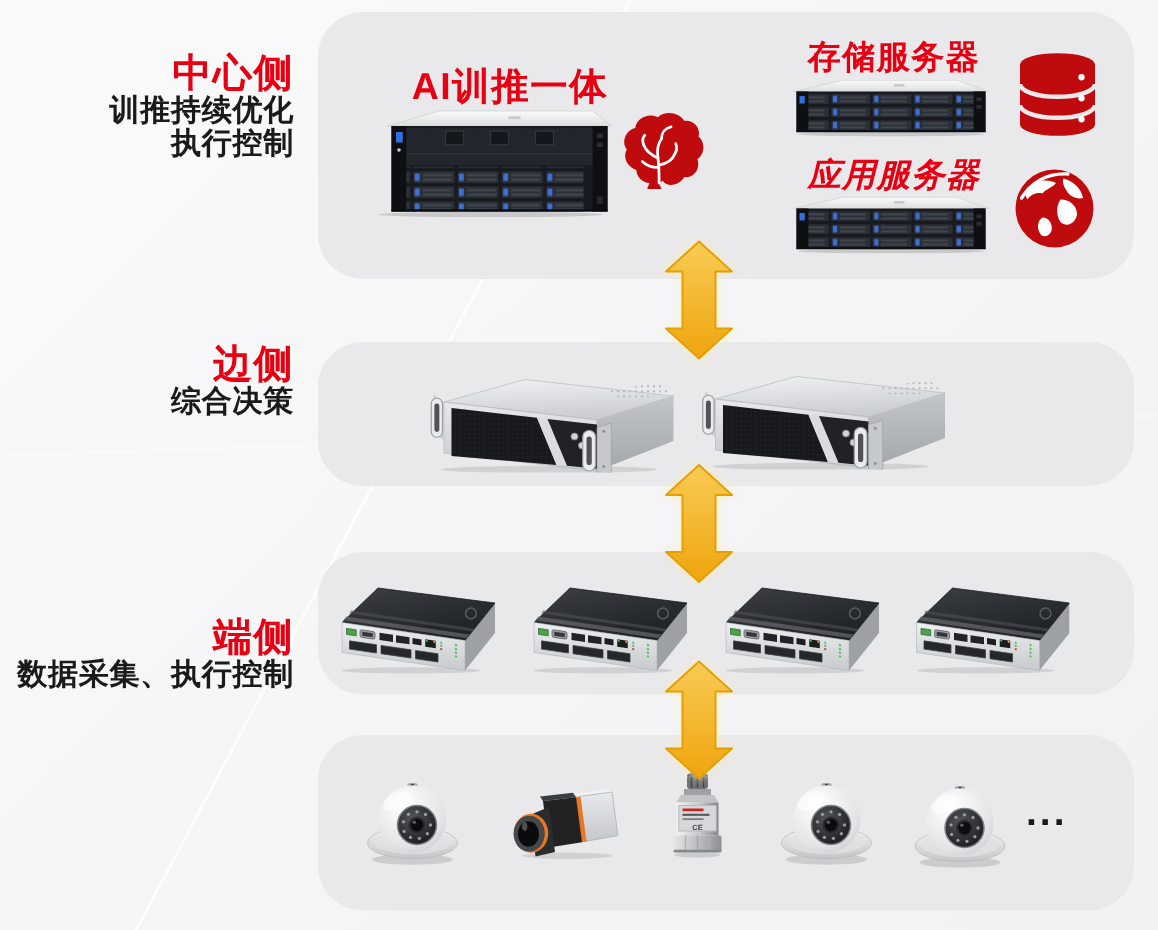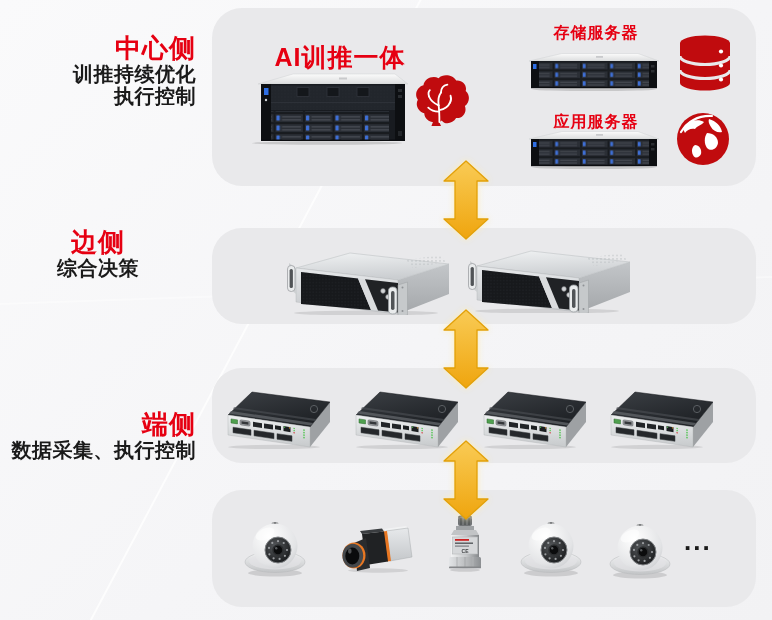--- a/index.html
+++ b/index.html
@@ -15,27 +15,27 @@
   .panel{position:absolute;left:212px;width:544px;background:#e9e9eb;border-radius:30px;z-index:1;}
   #panel-center{top:8px;height:178px;}
   #panel-edge{top:228px;height:96px;}
   #panel-terminal{top:368px;height:95px;}
   #panel-sensor{top:490px;height:117px;}
 
   .side-label{position:absolute;left:0;width:196px;text-align:right;z-index:2;}
   .side-title{font-size:26px;font-weight:bold;color:#e60012;line-height:28px;letter-spacing:1px;font-family:Liberation Serif, serif;}
   .side-desc{font-size:20px;font-weight:bold;color:#1a1a1a;line-height:22px;letter-spacing:.5px;}
   #label-center{top:35px;}
-  #label-edge{top:229px;text-align:center;}
+  #label-edge{top:229px;}
   #label-terminal{top:384px;margin-top:27px;}
 
-  .red-label{position:absolute;font-size:16px;font-weight:bold;color:#e60012;text-align:center;z-index:2;letter-spacing:1px;}
+  .red-label{position:absolute;font-size:22px;font-weight:bold;color:#e60012;text-align:center;z-index:2;letter-spacing:1px;}
   #ai-label{left:250px;top:41px;width:180px;font-size:25px;}
   #storage-label{left:512px;top:23px;width:168px;}
-  #app-label{left:512px;top:112px;width:168px;}
+  #app-label{left:512px;top:102px;width:168px;font-style:italic;}
 
   .device{position:absolute;z-index:2;}
   .device svg{display:block;width:100%;height:100%;}
   #ai-server{left:245px;top:73px;width:164px;height:72px;}
   #brain{left:412px;top:75px;width:58px;height:51px;}
   #storage-server-1{left:526px;top:53px;width:136px;height:38px;}
   #db{left:678px;top:34px;width:54px;height:58px;}
   #storage-server-2{left:526px;top:131px;width:136px;height:38px;}
   #globe{left:676px;top:112px;width:54px;height:54px;}
   #edge-server-1{left:286px;top:249px;width:166px;height:66px;}

